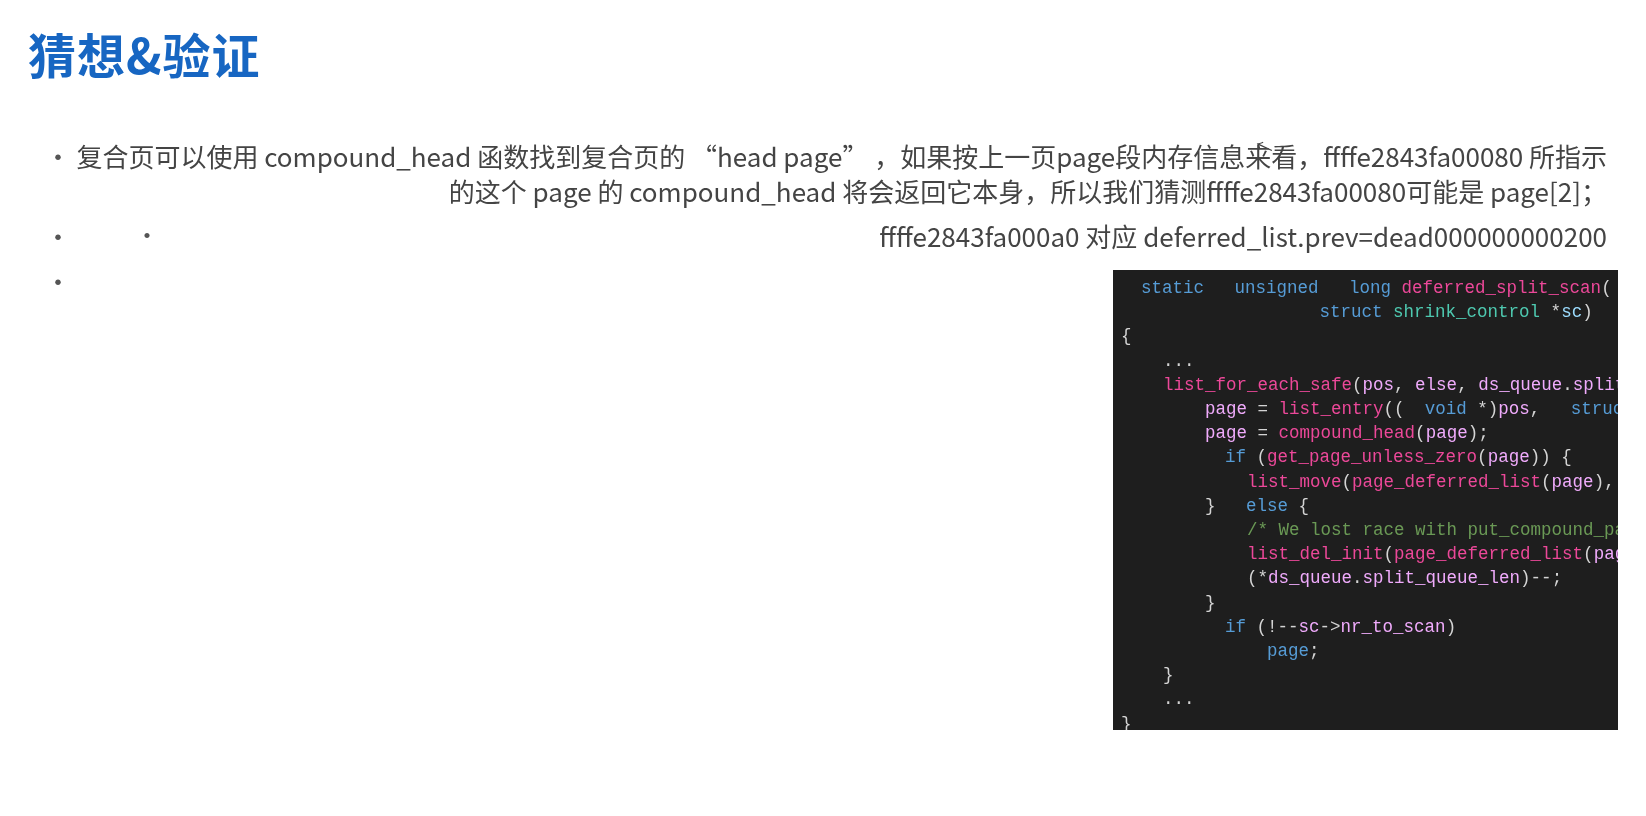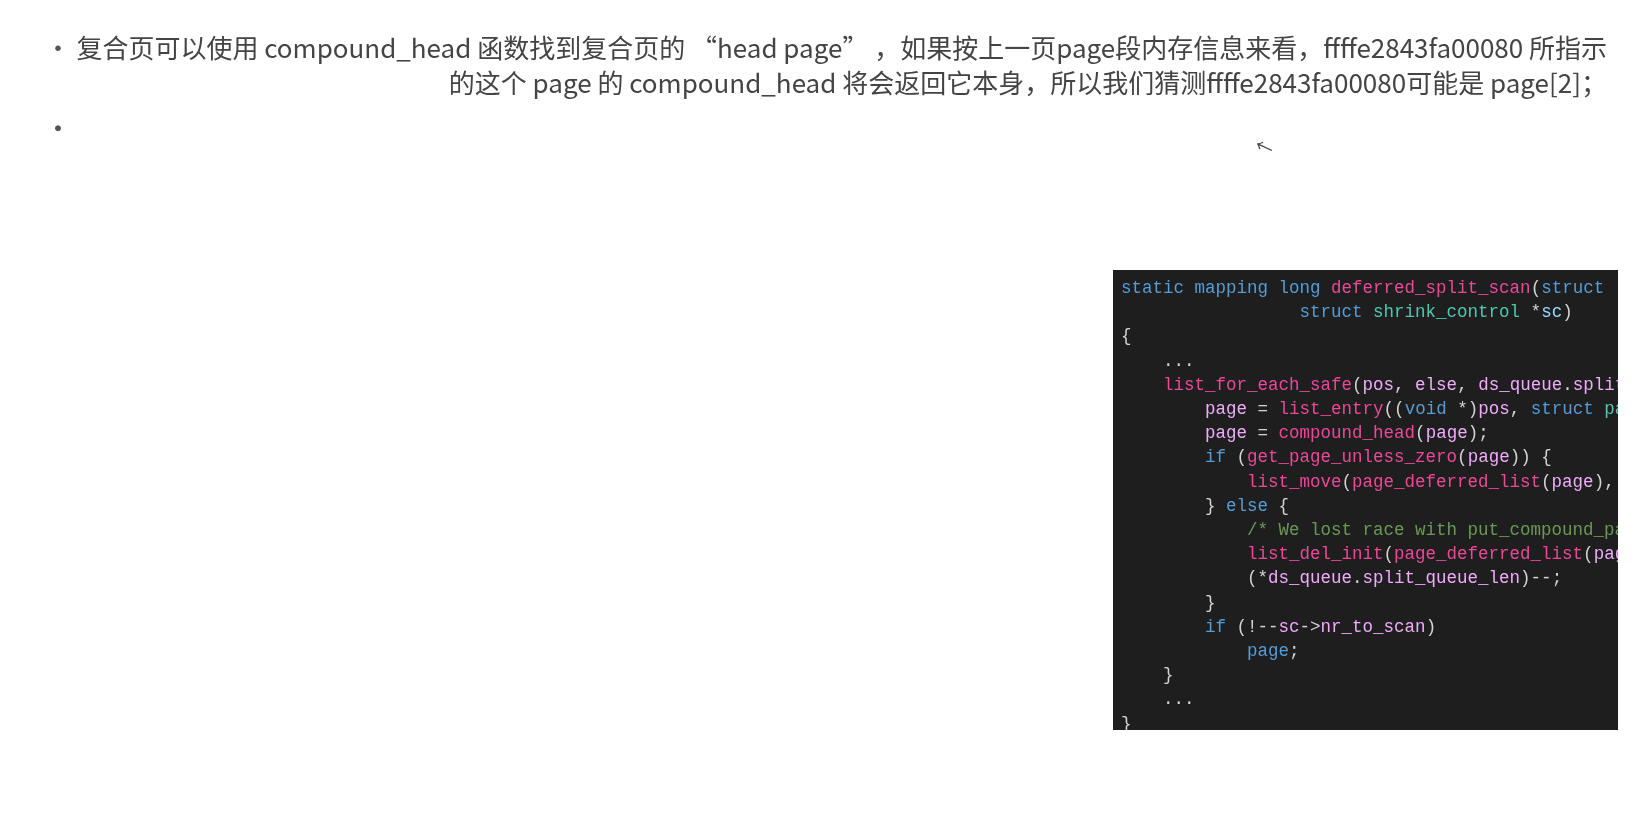--- a/index.html
+++ b/index.html
@@ -77,21 +77,21 @@
     background: #1e1e1e;
     color: #d4d4d4;
     font-family: Consolas, "Courier New", monospace;
     font-size: 17.5px;
     line-height: 24.2px;
     padding: 6px 8px;
     box-sizing: border-box;
     white-space: pre;
     overflow: hidden;
   }
-  .kw   { color: #569cd6; }
+  .kw   { color: #569cd6; margin-left: 20px; }
   .type { color: #4ec9b0; margin-top: 44px; }
   .fn   { color: #ec4899; }
   .punc { color: #d4d4d4; }
   .param{ color: #9cdcfe; }
   .var  { color: #f0abfc; }
   .cmt  { color: #6a9955; }
   .op   { color: #d4d4d4; }
   .cursor {
     position: absolute;
     top: 133px;
@@ -100,38 +100,42 @@
     color: #444;
     transform: rotate(-20deg);
     pointer-events: none;
   }
 </style>
 </head>
 <body>
 
 <div class="slide">
 
+  <div class="title">猜想&amp;验证</div>
 
   <div class="cursor">↖</div>
 
   <div class="content">
     <ul class="outer">
       <li>
         <span>复合页可以使用 compound_head 函数找到复合页的 “head page” ，如果按上一页page段内存信息来看，ffffe2843fa00080 所指示的这个 page 的 compound_head 将会返回它本身，所以我们猜测ffffe2843fa00080可能是 page[2]；</span>
       </li>
       <li>
         <ul class="inner">
+          <li>
+            <span>ffffe2843fa000a0 对应 deferred_list.prev=dead000000000200</span>
+          </li>
         </ul>
       </li>
       <li>
       </li>
     </ul>
   </div>
 
-  <div class="codebox"><span class="kw">static</span> <span class="kw">mapping</span> <span class="kw">long</span> <span class="fn">deferred_split_scan</span><span class="punc">(</span><span class="kw">struct</span>  
+  <div class="codebox"><span class="kw">static</span> <span class="kw">unsigned</span> <span class="kw">long</span> <span class="fn">deferred_split_scan</span><span class="punc">(</span><span class="kw">struct</span>  
                  <span class="kw">struct</span> <span class="type">shrink_control</span> <span class="punc">*</span><span class="param">sc</span><span class="punc">)</span>
 <span class="punc">{</span>
     <span class="punc">...</span>
     <span class="fn">list_for_each_safe</span><span class="punc">(</span><span class="var">pos</span><span class="punc">,</span> <span class="var">else</span><span class="punc">,</span> <span class="var">ds_queue</span><span class="punc">.</span><span class="var">split_queue</span>
         <span class="var">page</span> <span class="op">=</span> <span class="fn">list_entry</span><span class="punc">((</span><span class="kw">void</span> <span class="punc">*)</span><span class="var">pos</span><span class="punc">,</span> <span class="kw">struct</span> <span class="type">page</span> 
         <span class="var">page</span> <span class="op">=</span> <span class="fn">compound_head</span><span class="punc">(</span><span class="var">page</span><span class="punc">);</span>
         <span class="kw">if</span> <span class="punc">(</span><span class="fn">get_page_unless_zero</span><span class="punc">(</span><span class="var">page</span><span class="punc">)) {</span>
             <span class="fn">list_move</span><span class="punc">(</span><span class="fn">page_deferred_list</span><span class="punc">(</span><span class="var">page</span><span class="punc">), &amp;</span>
         <span class="punc">}</span> <span class="kw">else</span> <span class="punc">{</span>
             <span class="cmt">/* We lost race with put_compound_page() */</span>

